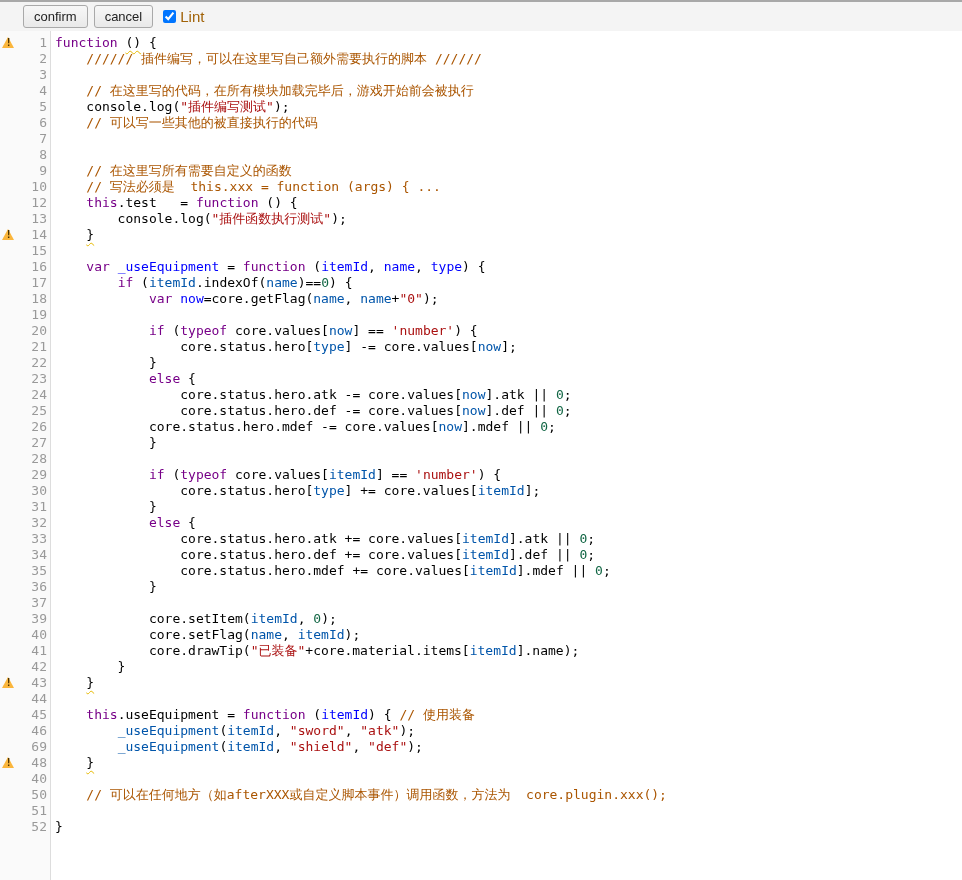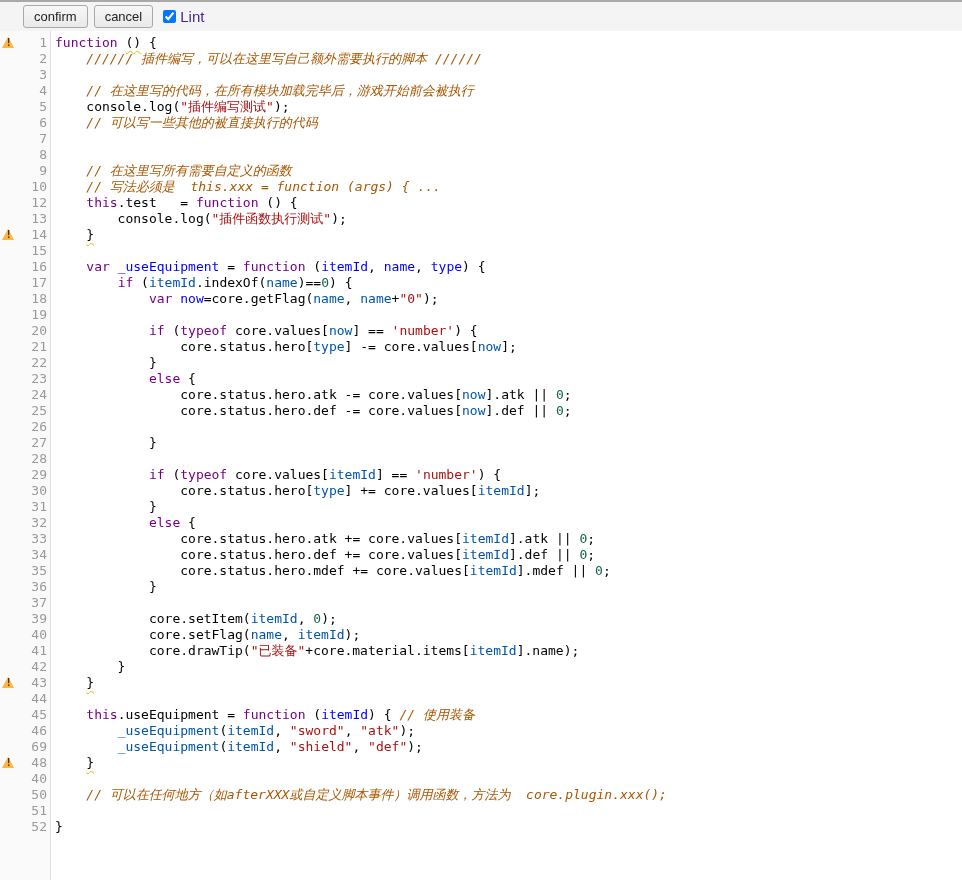--- a/index.html
+++ b/index.html
@@ -13,21 +13,21 @@
     display:flex; align-items:center; padding-left:23px;
   }
   .toolbar button {
     font-family:"Liberation Sans", sans-serif; font-size:13px; color:#222;
     background:linear-gradient(#f7f7f7,#e9e9e9);
     border:1px solid #a9a9a9; border-radius:3px;
     padding:2px 10px 3px 10px; height:23px; margin-right:6px; cursor:pointer;
   }
   .lint-toggle { display:flex; align-items:center; margin-left:4px; cursor:pointer; }
   .lint-toggle input { width:13px; height:13px; margin:0 4px 0 0; }
-  .lint-toggle span { font-size:15px; color:#4c1d95; }
+  .lint-toggle span { font-size:15px; color:#a16207; }
 
   
   .editor {
     position:relative; width:962px; height:849px;
     background:linear-gradient(to right,#fafafa 50px,#ddd 50px,#ddd 51px,#ffffff 51px);
     font-family:"DejaVu Sans Mono","Liberation Mono",monospace;
     font-size:13px; line-height:16px; padding-top:4px; cursor:text;
   }
   .line { display:flex; height:16px; }
   .marker { position:relative; width:18px; flex:0 0 18px; }
@@ -44,21 +44,21 @@
     width:29px; flex:0 0 29px; text-align:right;
     color:#999; padding-right:0px;
   }
   .lcode { white-space:pre; padding-left:8px; color:#000; }
 
   
   .t-k { color:#770088; }            
   .t-d { color:#0000ff; }            
   .t-v { color:#0055aa; }            
   .t-s { color:#aa1111; }            
-  .t-c { color:#aa5500;font-style:italic; }            
+  .t-c { color:#aa5500; }            
   .t-n { color:#116644; }            
   .t-p { color:#000000; }            
   .t-q { color:#000000;
          text-decoration:underline; text-decoration-style:wavy;
          text-decoration-color:#e6b800; text-underline-offset:3px;
          text-decoration-thickness:1px; }
 </style>
 </head>
 <body>
 
@@ -189,20 +189,21 @@
         <div class="lcode"><span class="t-p">                core.status.hero.atk -= core.values[</span><span class="t-v">now</span><span class="t-p">].atk || </span><span class="t-n">0</span><span class="t-p">;</span></div>
       </div>
       <div class="line">
         <div class="marker"></div>
         <div class="lnum">25</div>
         <div class="lcode"><span class="t-p">                core.status.hero.def -= core.values[</span><span class="t-v">now</span><span class="t-p">].def || </span><span class="t-n">0</span><span class="t-p">;</span></div>
       </div>
       <div class="line">
         <div class="marker"></div>
         <div class="lnum">26</div>
+        <div class="lcode"><span class="t-p">            core.status.hero.mdef -= core.values[</span><span class="t-v">now</span><span class="t-p">].mdef || </span><span class="t-n">0</span><span class="t-p">;</span></div>
       </div>
       <div class="line">
         <div class="marker"></div>
         <div class="lnum">27</div>
         <div class="lcode"><span class="t-p">            }</span></div>
       </div>
       <div class="line">
         <div class="marker"></div>
         <div class="lnum">28</div>
         <div class="lcode"></div>

